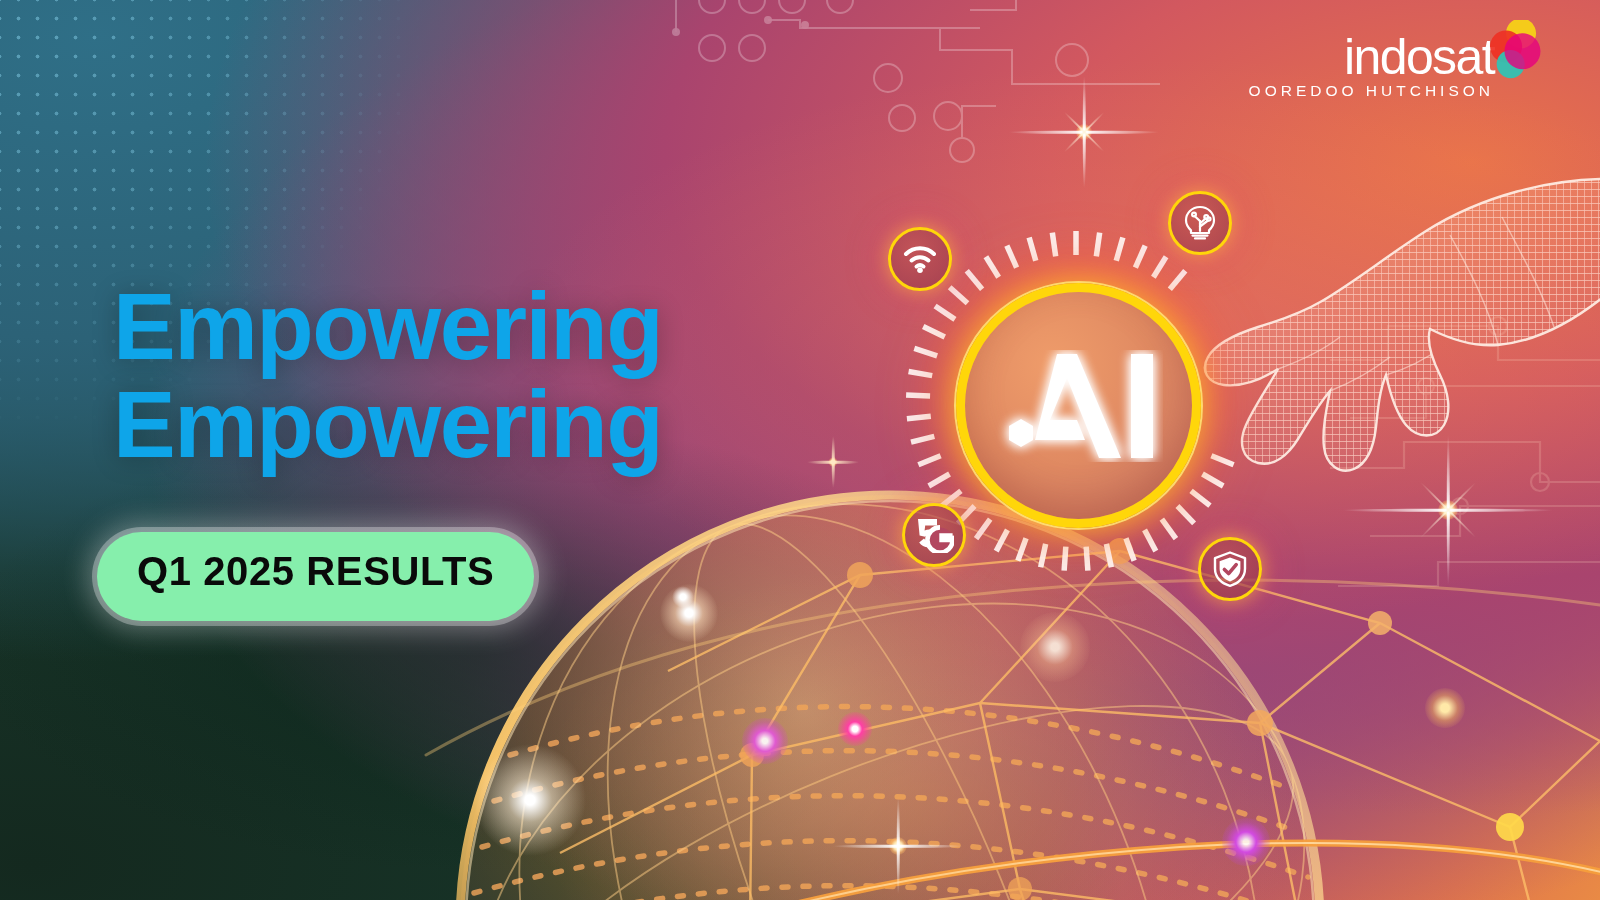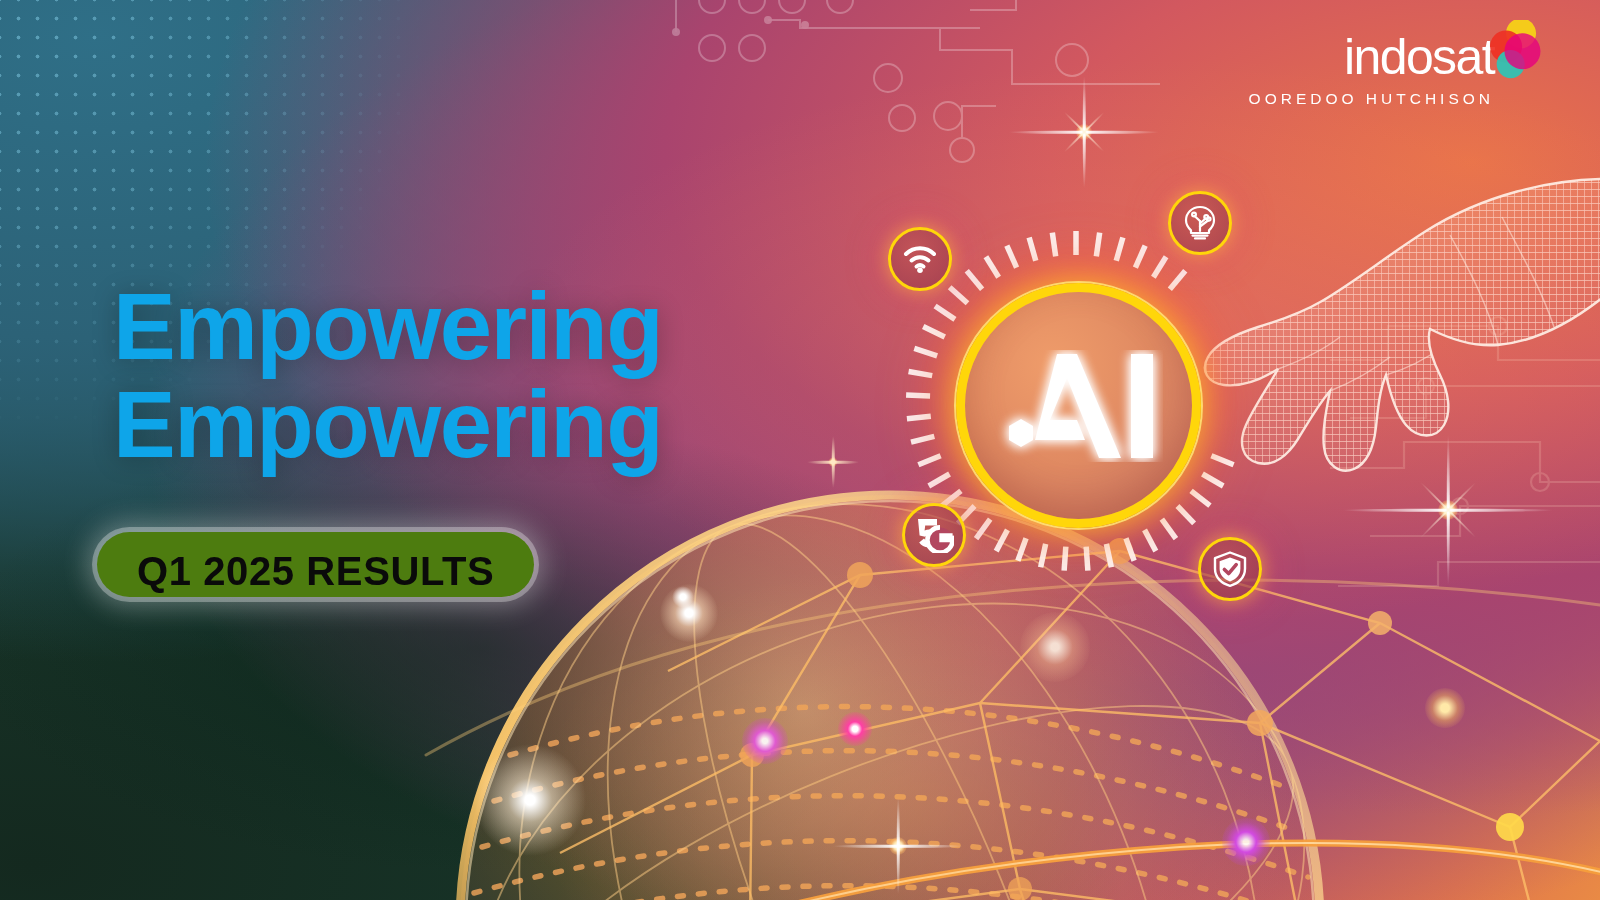--- a/index.html
+++ b/index.html
@@ -113,38 +113,38 @@
     font-size:94px;
     line-height:1.04;
     font-weight:700;
     letter-spacing:-1.5px;
     text-shadow:0 2px 26px rgba(0,0,0,.28);
   }
   .headline .l2{display:block;}
   .badge{
     display:inline-flex;align-items:center;justify-content:center;
     margin-top:42px;
-    padding:17px 40px 3px;
+    padding:17px 40px 27px;
     border-radius:46px;
-    background:#4d7c0f;
+    background:#86efac;
     color:#0a0a0a;
     font-size:40px;
     font-weight:700;
     letter-spacing:.6px;
     box-shadow:0 0 0 5px rgba(255,255,255,.30), 0 0 26px 10px rgba(255,255,255,.30);
   }
 
   
   .logo{position:absolute;right:106px;top:32px;text-align:right;}
   .logo-word{
     color:#fff;font-size:50px;font-weight:400;letter-spacing:-1.6px;line-height:1;
     display:block;
   }
   .logo-sub{
-    display:block;margin-top:8px;
+    display:block;
     color:#fff;font-size:15.5px;font-weight:400;letter-spacing:4.0px;
   }
   .logo-mark{
     position:absolute;right:-58px;top:-12px;width:68px;height:62px;
   }
 </style>
 </head>
 <body>
 
 <div id="stage">

